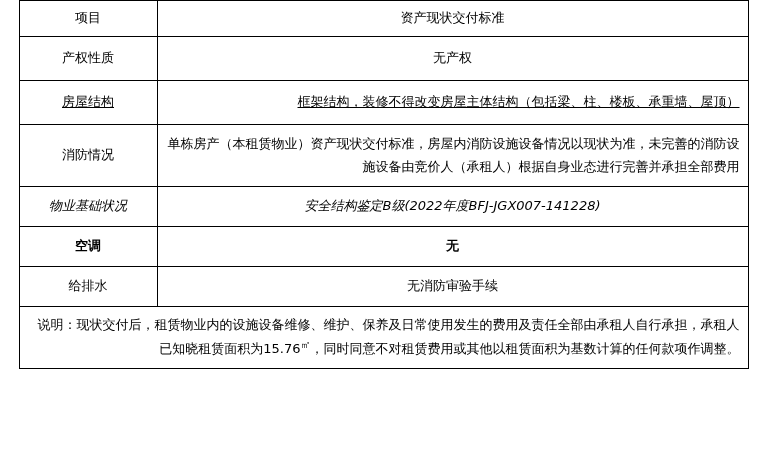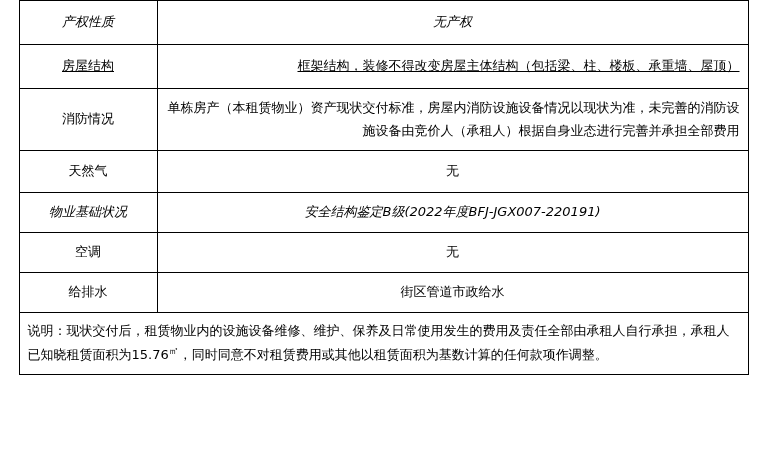--- a/index.html
+++ b/index.html
@@ -39,71 +39,71 @@
     text-align: center;
     white-space: nowrap;
   }
   td.value {
     text-align: right;
   }
   td.value.center {
     text-align: center;
   }
   td.note {
-    text-align: left;
+    text-align: right;
     line-height: 1.9;
     padding: 8px 10px;
   }
   .row-h1 { height: 36px; }
-  .row-h2 { height: 44px; font-style: italic; }
+  .row-h2 { height: 44px; }
   .row-h3 { height: 44px; text-decoration: underline; }
   .row-h4 { height: 62px; margin-left: 43px; }
   .row-h5 { height: 42px; }
   .row-h6 { height: 40px; font-style: italic; }
   .row-h7 { height: 40px; }
-  .row-h8 { height: 40px; }
+  .row-h8 { height: 40px; font-weight: bold; }
   .row-h9 { height: 40px; }
   .row-note { height: 62px; }
   .sup {
     font-size: 10px;
     vertical-align: super;
   }
 </style>
 </head>
 <body>
 
 <div class="sheet">
   <table class="spec">
     <tbody>
+      <tr class="row-h1">
+        <td class="label">项目</td>
+        <td class="value center">资产现状交付标准</td>
+      </tr>
       <tr class="row-h2">
         <td class="label">产权性质</td>
         <td class="value center">无产权</td>
       </tr>
       <tr class="row-h3">
         <td class="label">房屋结构</td>
         <td class="value">框架结构，装修不得改变房屋主体结构（包括梁、柱、楼板、承重墙、屋顶）</td>
       </tr>
       <tr class="row-h4">
         <td class="label">消防情况</td>
         <td class="value">单栋房产（本租赁物业）资产现状交付标准，房屋内消防设施设备情况以现状为准，未完善的消防设施设备由竞价人（承租人）根据自身业态进行完善并承担全部费用</td>
       </tr>
-      <tr class="row-h5">
-        <td class="label">天然气</td>
-        <td class="value center">无</td>
-      </tr>
       <tr class="row-h6">
         <td class="label">物业基础状况</td>
-        <td class="value center">安全结构鉴定B级(2022年度BFJ-JGX007-220191)</td>
+        <td class="value center">安全结构鉴定B级(2022年度BFJ-JGX007-141228)</td>
       </tr>
       <tr class="row-h8">
         <td class="label">空调</td>
         <td class="value center">无</td>
       </tr>
       <tr class="row-h9">
         <td class="label">给排水</td>
-        <td class="value center">街区管道市政给水</td>
+        <td class="value center">无消防审验手续</td>
       </tr>
       <tr class="row-note">
         <td class="note" colspan="2"><span>说明：现状交付后，租赁物业内的设施设备维修、维护、保养及日常使用发生的费用及责任全部由承租人自行承担，承租人已知晓租赁面积为15.76</span><span class="sup">㎡</span><span>，同时同意不对租赁费用或其他以租赁面积为基数计算的任何款项作调整。</span></td>
       </tr>
     </tbody>
   </table>
 </div>
 
 </body></html>

